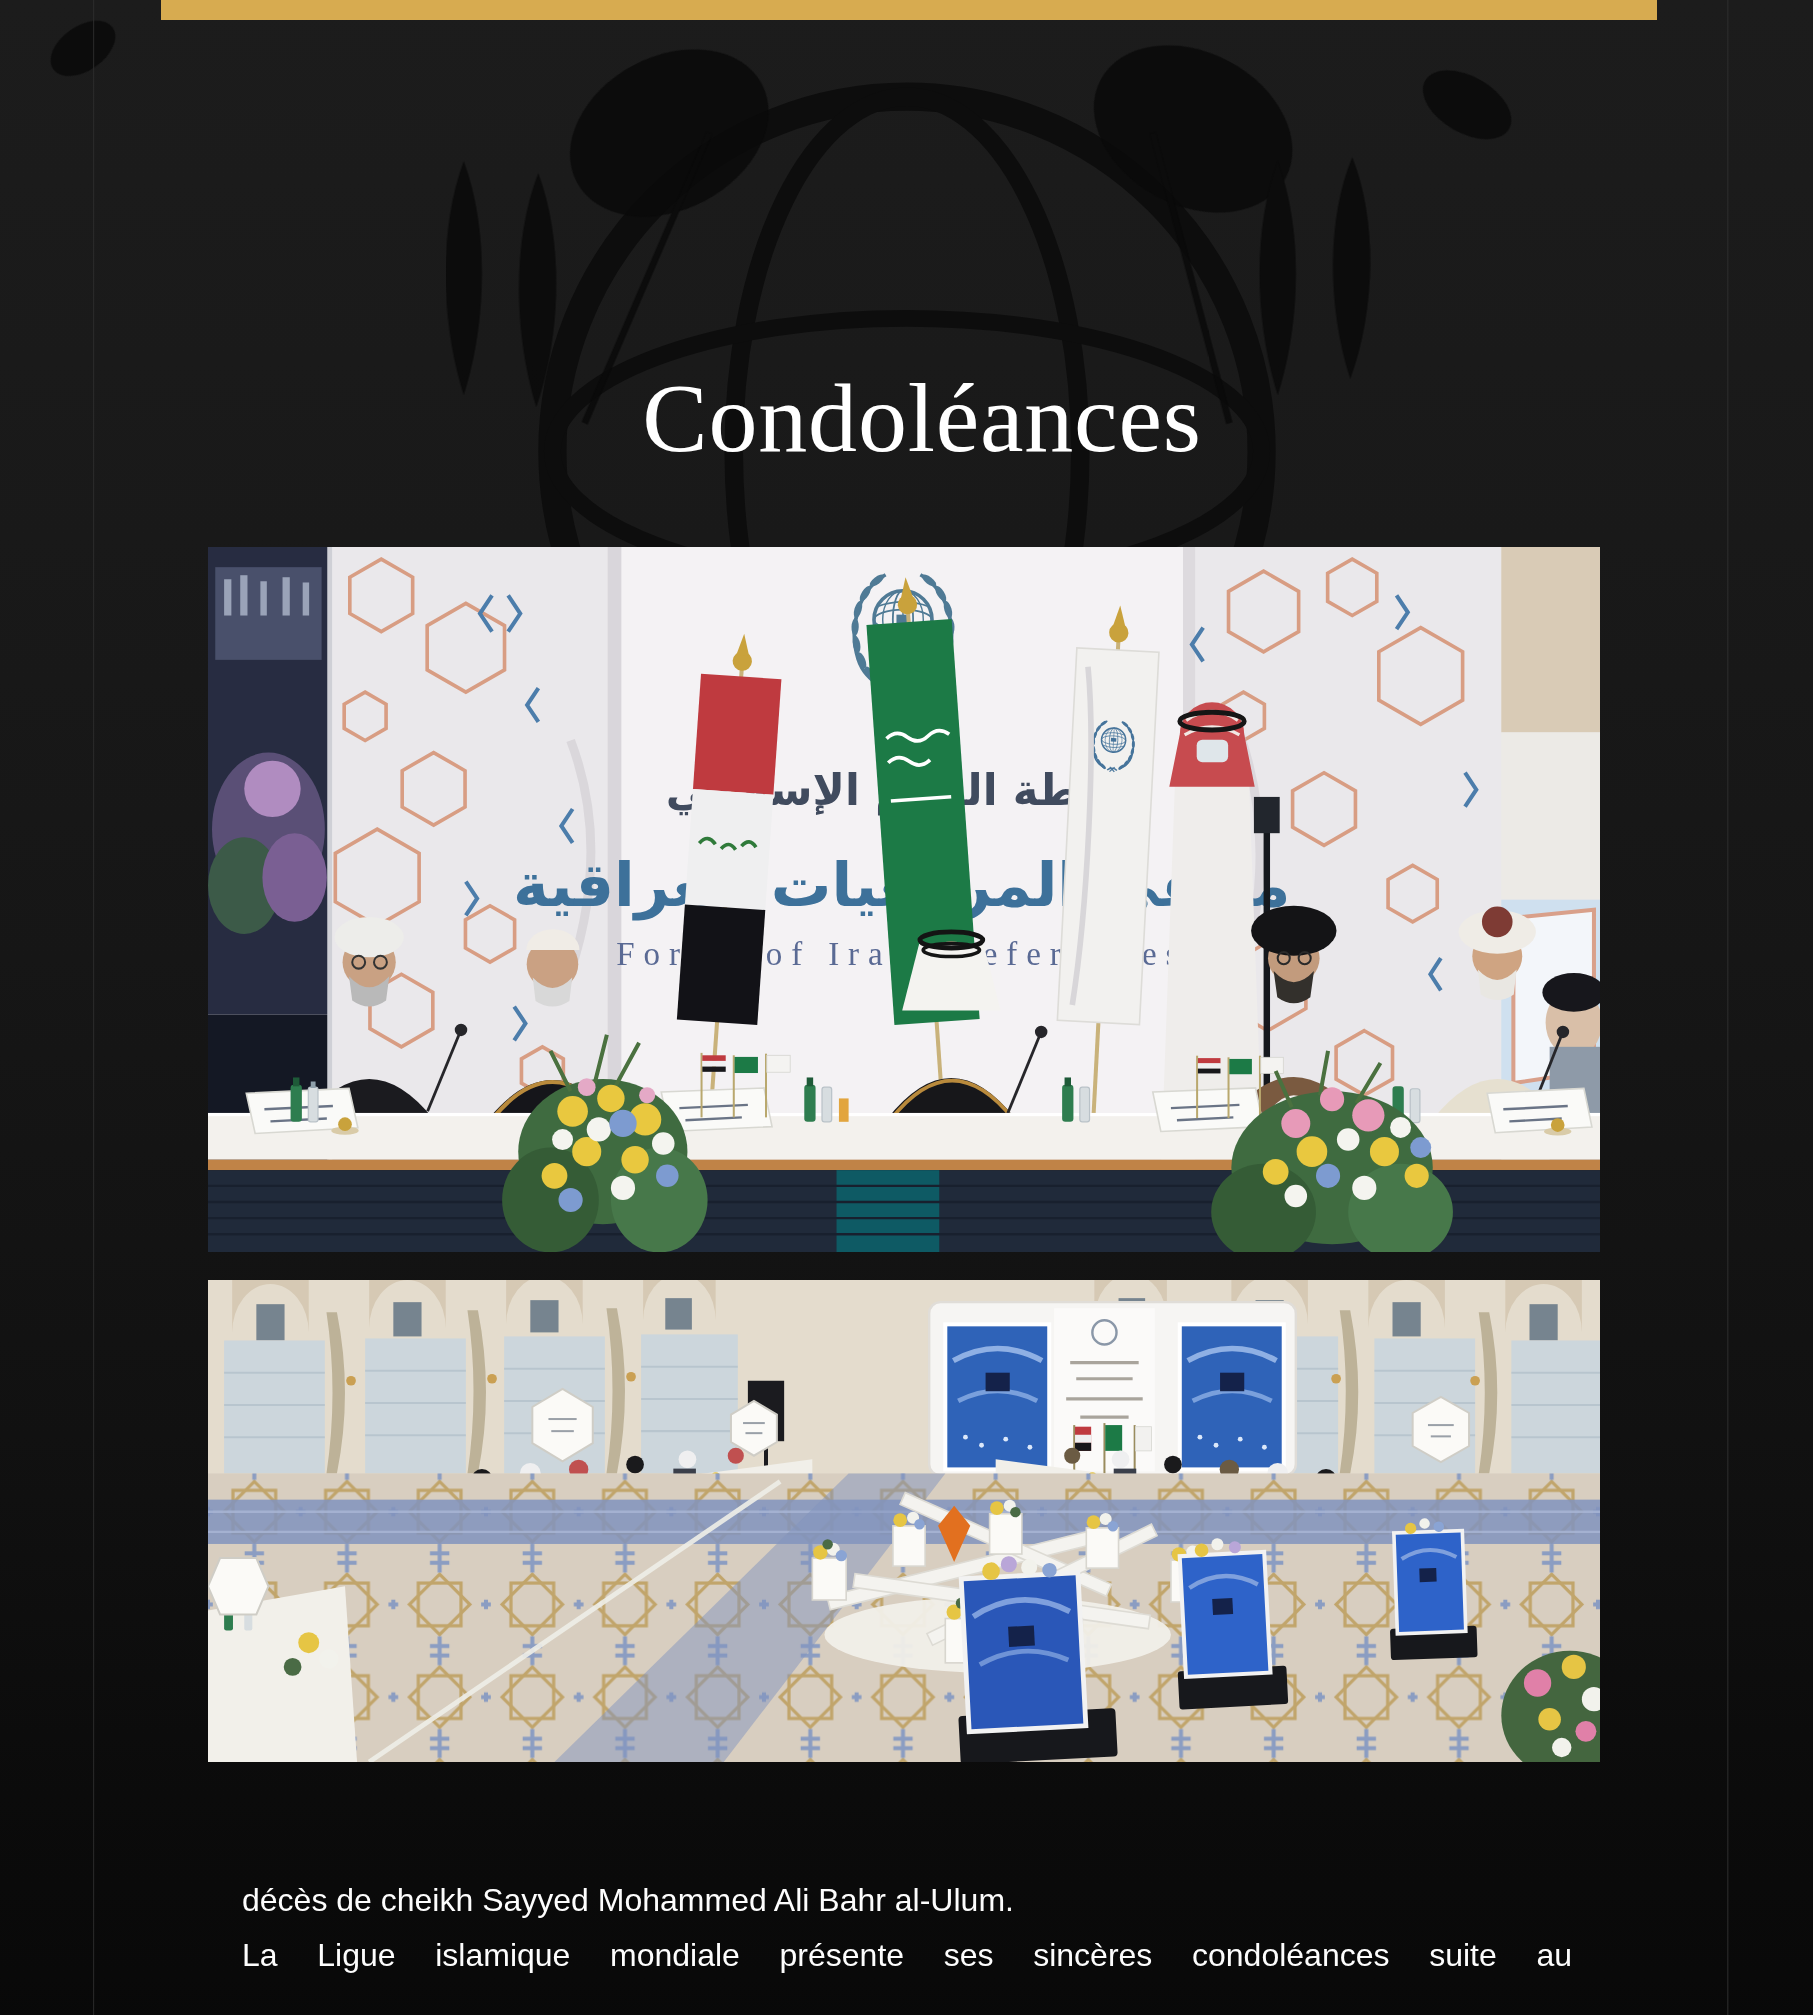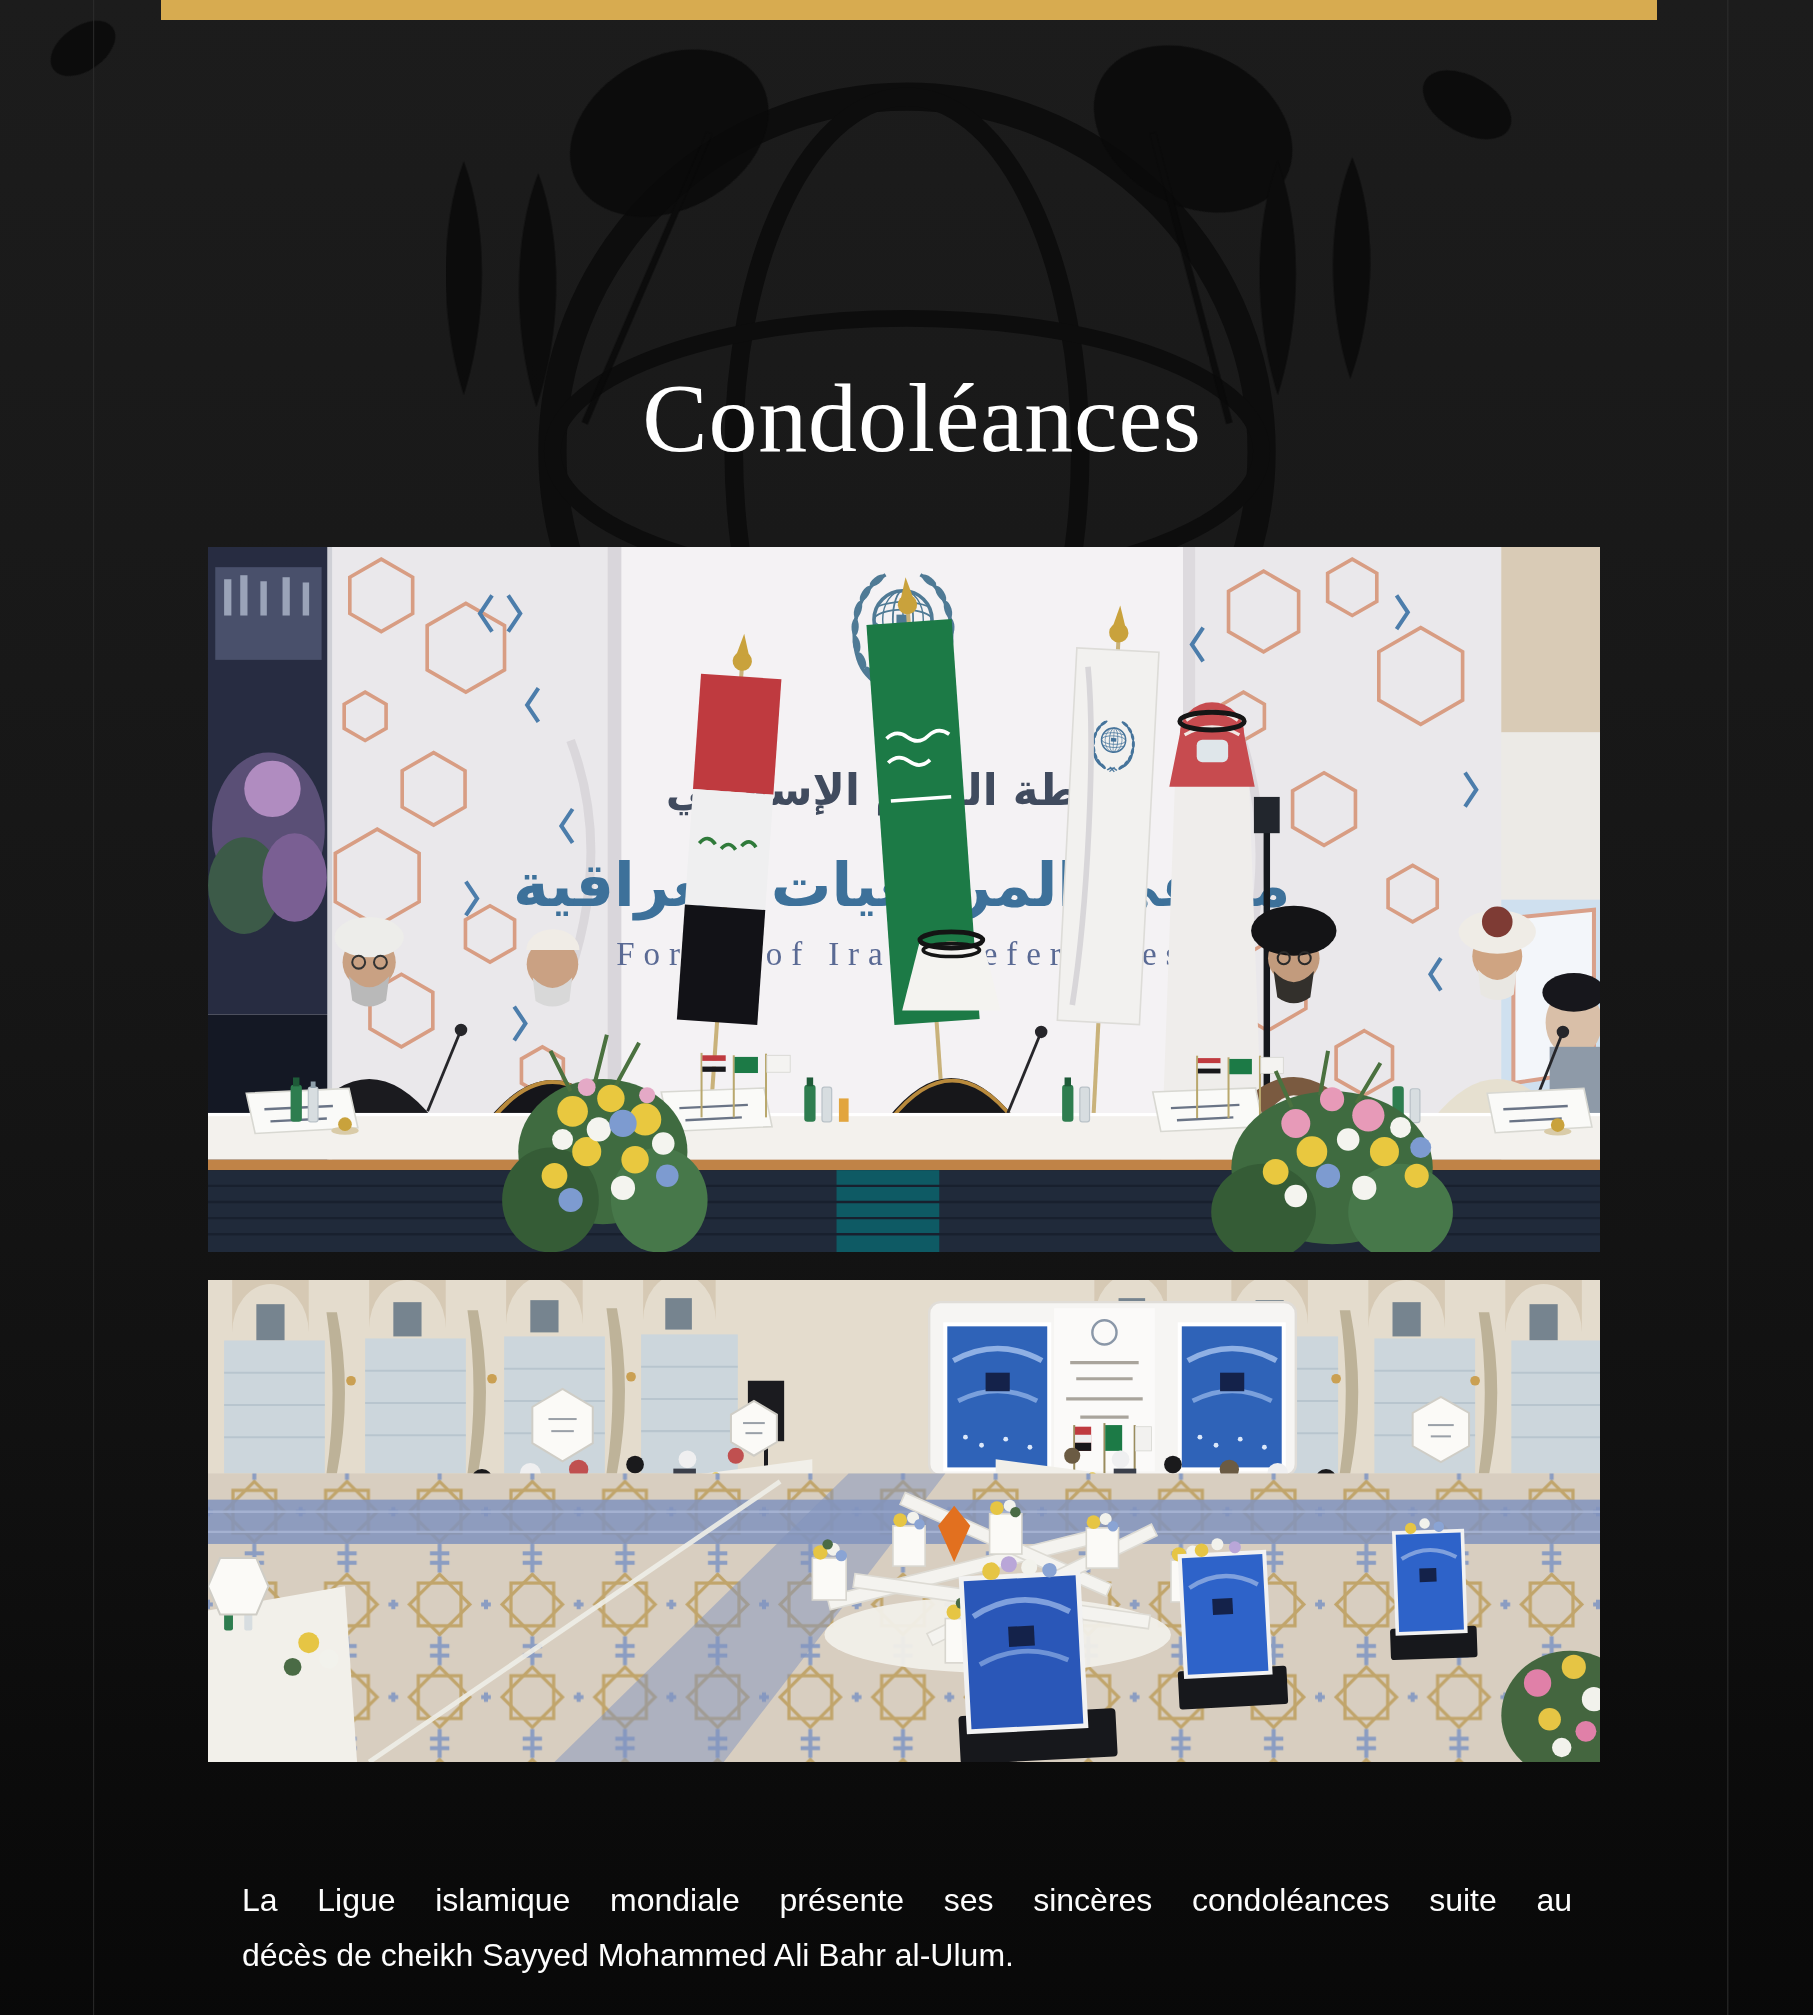--- a/index.html
+++ b/index.html
@@ -740,22 +740,22 @@
         <circle cx="3440" cy="1040" r="30" fill="#f2f2ec"></circle>
           <circle cx="3330" cy="1090" r="28" fill="#e6c544"></circle>
         <circle cx="3420" cy="1120" r="26" fill="#e080a8"></circle>
           <circle cx="3360" cy="1160" r="24" fill="#f2f2ec"></circle>
       </g>
     </svg>
   </figure>
 
   <section class="body-text">
     <p>
+      <span class="jline last">décès de cheikh Sayyed Mohammed Ali Bahr al-Ulum.</span>
       <span class="jline">La Ligue islamique mondiale présente ses sincères condoléances suite au</span>
-      <span class="jline last">décès de cheikh Sayyed Mohammed Ali Bahr al-Ulum.</span>
     </p>
 
   </section>
 
   <footer>
     
     
   </footer>
 
   <div class="frame-line" style="left:93px"></div>

